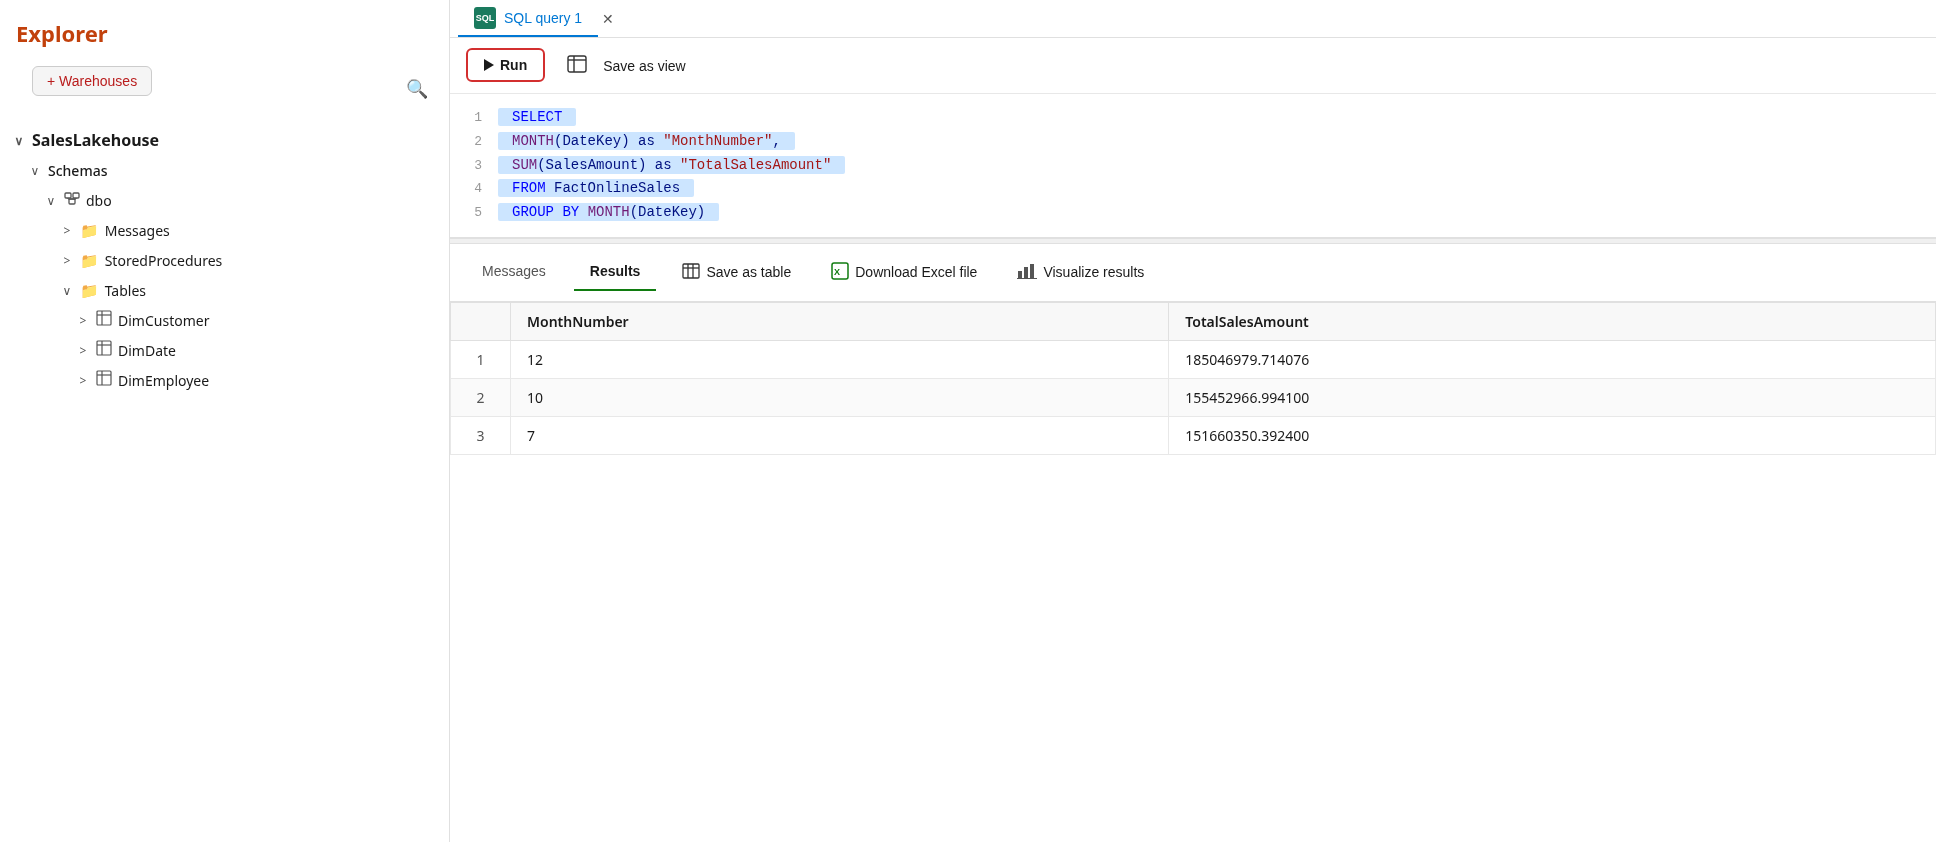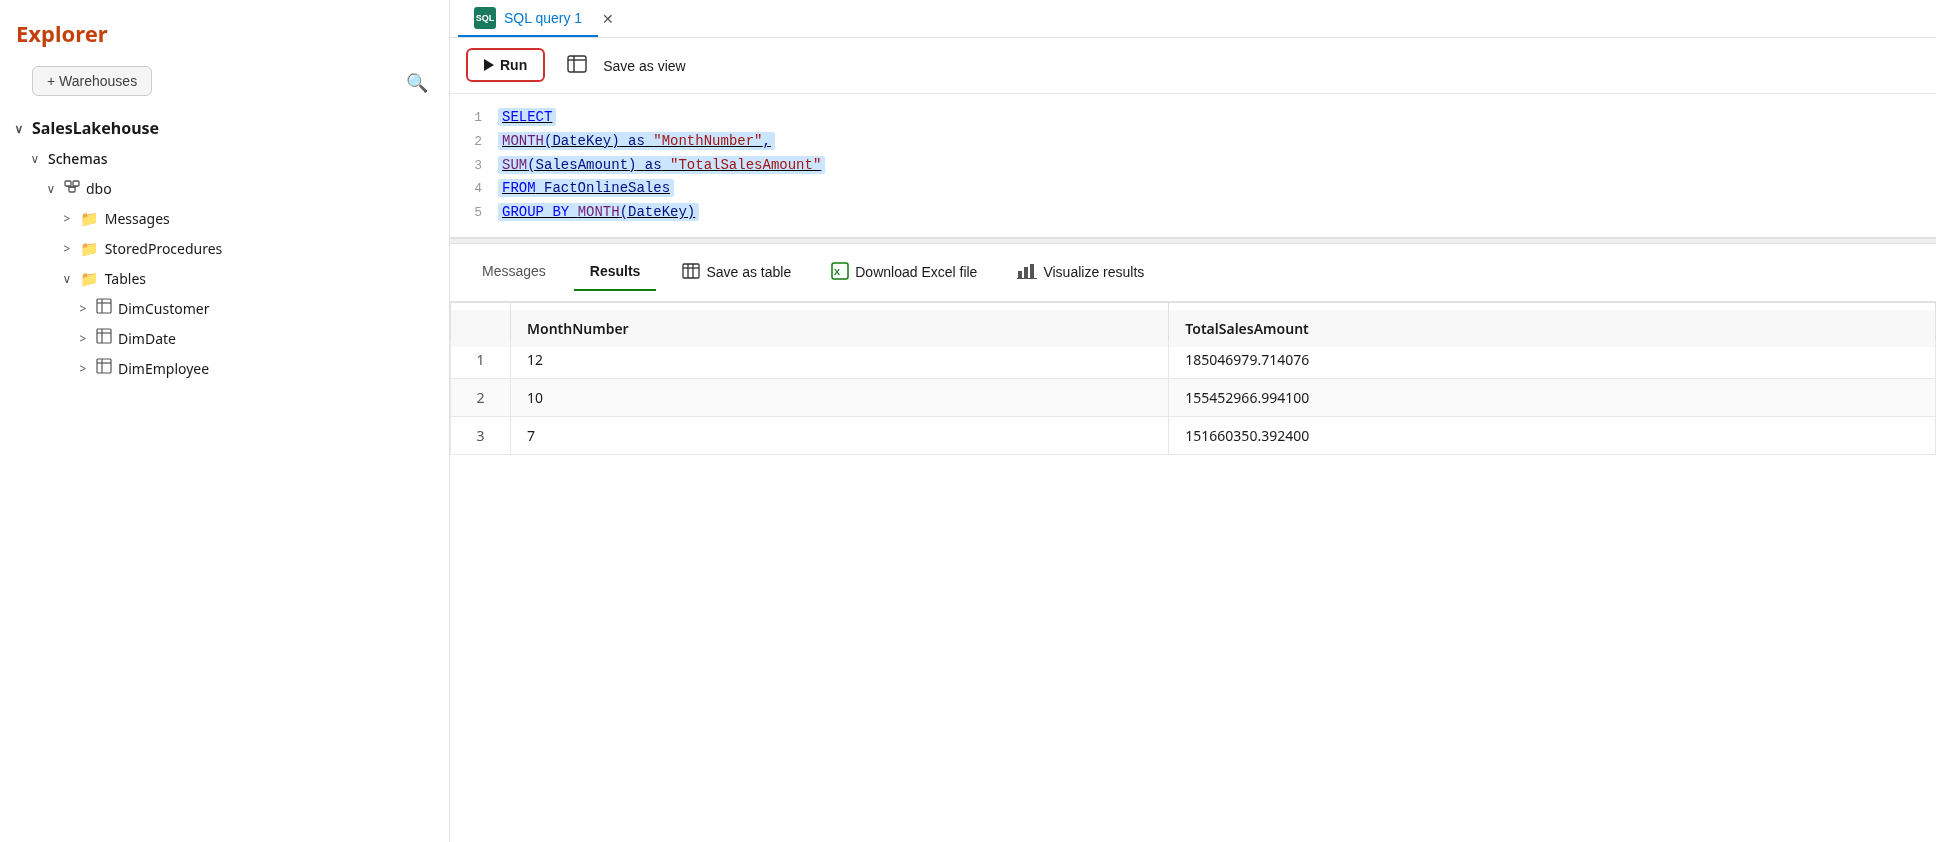--- a/index.html
+++ b/index.html
@@ -18,29 +18,29 @@
     .sidebar-header {
       padding: 18px 16px 10px 16px;
       font-size: 22px;
       font-weight: 700;
       color: #c2410c;
     }
     .warehouses-btn {
       display: flex;
       align-items: center;
       gap: 6px;
-      margin: 4px 16px 8px 16px;
+      margin: 4px 16px 20px 16px;
       padding: 6px 14px;
       border: 1px solid #ccc;
       border-radius: 6px;
       background: #f5f5f5;
       cursor: pointer;
       font-size: 14px;
       font-weight: 500;
-      color: #404040;
+      color: #b91c1c;
       width: fit-content;
     }
     .search-row {
       display: flex;
       align-items: center;
       justify-content: space-between;
       padding: 4px 16px;
     }
     .search-icon-btn {
       background: none;
@@ -187,22 +187,21 @@
       user-select: none;
       font-size: 13px;
     }
     .code-content {
       flex: 1;
       padding-right: 20px;
     }
     .code-selected {
       background: #cce5ff;
       border-radius: 2px;
-      padding: 1px 4px;
-      text-decoration: underline;
+      padding: 1px 14px;
     }
     .kw { color: #0000ff; font-weight: 500; }
     .fn { color: #701a75; }
     .str { color: #a31515; }
     .ident { color: #001080; }
 
     
     .resize-handle {
       height: 6px;
       background: #f0f0f0;
@@ -261,21 +260,21 @@
       font-size: 14px;
     }
     .results-table th {
       background: #f8f8f8;
       border: 1px solid #e0e0e0;
       padding: 9px 16px;
       text-align: left;
       font-weight: 600;
       color: #1a1a1a;
       position: sticky;
-      top: 8px;
+      top: 0;
     }
     .results-table th:first-child { width: 60px; }
     .results-table td {
       border: 1px solid #e8e8e8;
       padding: 9px 16px;
       color: #1a1a1a;
     }
     .results-table td:first-child { color: #555; text-align: center; width: 60px; }
     .results-table tr:nth-child(even) td { background: #fafafa; }
   </style>

